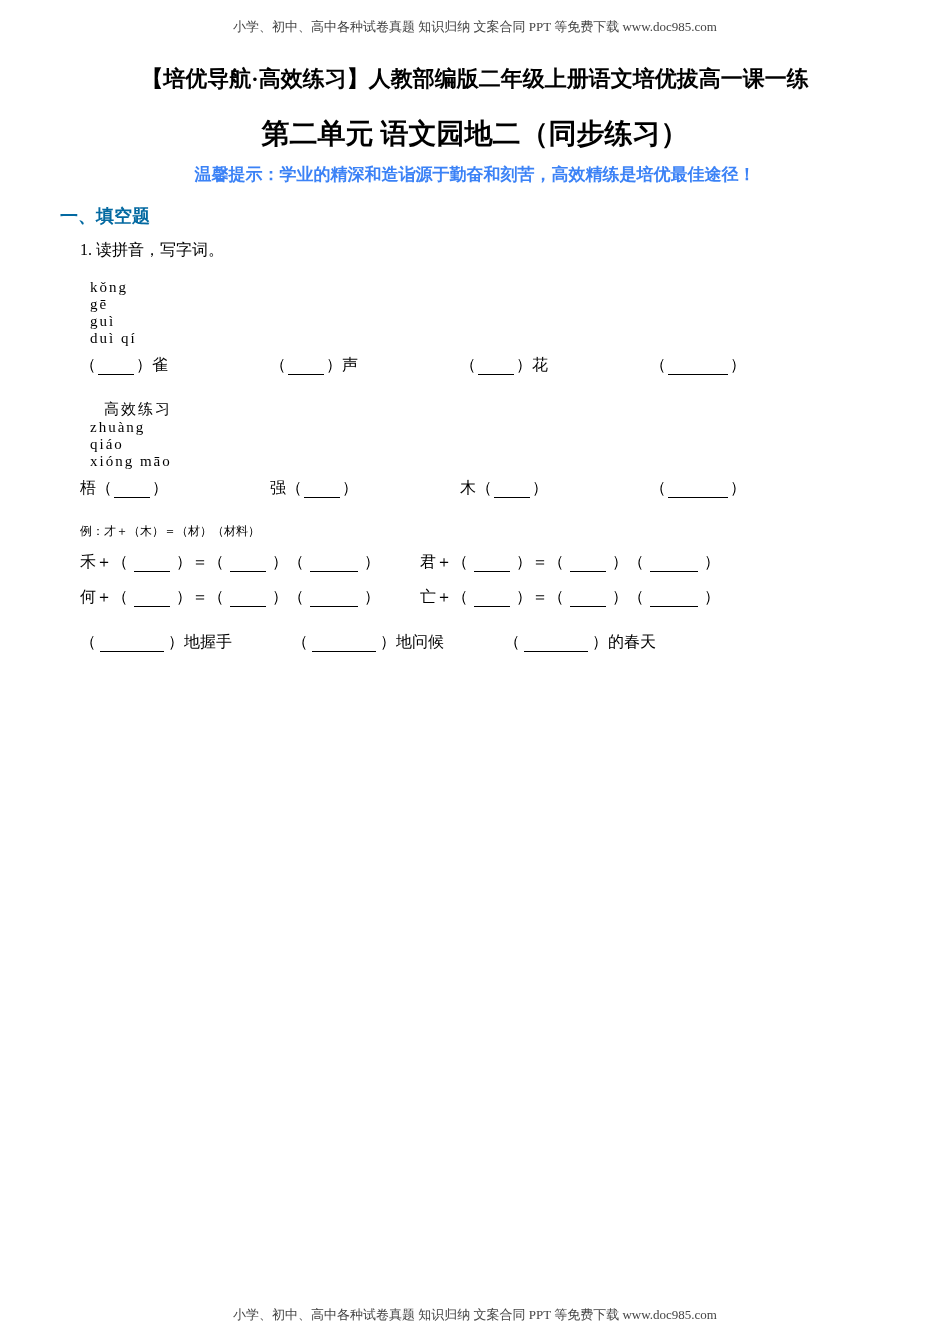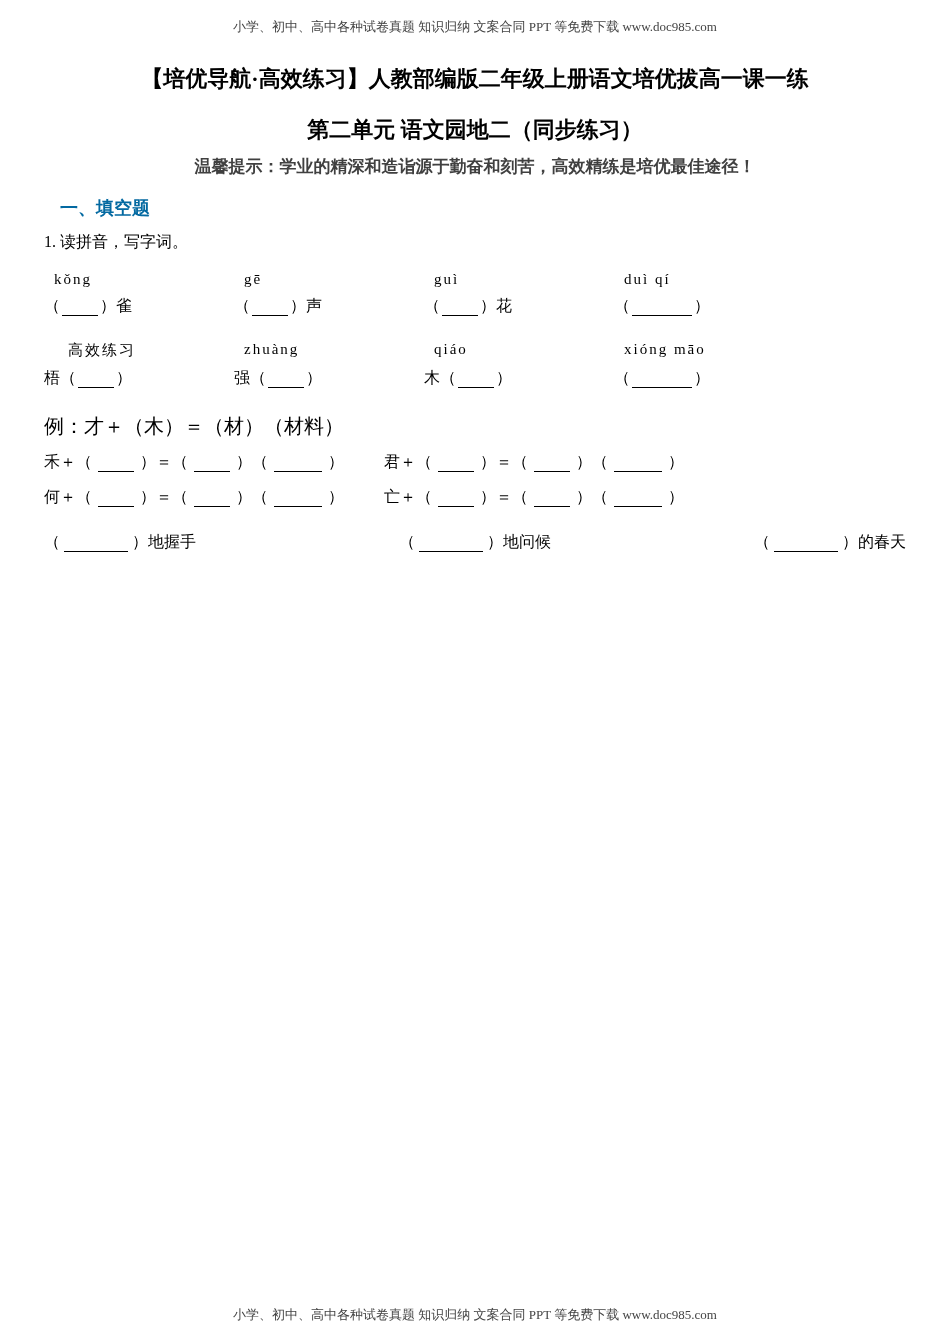--- a/index.html
+++ b/index.html
@@ -22,47 +22,47 @@
     .main-title {
       text-align: center;
       font-weight: bold;
       font-size: 22px;
       margin: 18px 60px 20px 60px;
       line-height: 1.5;
     }
     .sub-title {
       text-align: center;
       font-weight: bold;
-      font-size: 22px;
+      font-size: 28px;
       margin: 0 60px 10px 60px;
     }
     .warm-tip {
       text-align: center;
       font-size: 17px;
       font-weight: bold;
-      color: #404040;
+      color: #3b82f6;
       margin: 10px 60px 18px 60px;
     }
     .section-title {
       font-size: 18px;
       font-weight: bold;
       color: #0369a1;
       margin: 0 60px 12px 60px;
     }
     .content {
-      margin: 0 44px;
+      margin: 0 80px;
     }
     .question-title {
       font-size: 16px;
       margin-bottom: 18px;
       font-weight: normal;
     }
     .pinyin-row {
       display: flex;
-      flex-direction: row;
+      flex-direction: column;
       margin-bottom: 8px;
       gap: 0;
     }
     .pinyin-cell {
       width: 190px;
       text-align: left;
       font-size: 15px;
       padding-left: 10px;
     }
     .char-row {
@@ -89,31 +89,30 @@
     .blank-long {
       min-width: 60px;
     }
     .blank-medium {
       min-width: 48px;
     }
     .question-block {
       margin-bottom: 24px;
     }
     .example-row {
-      font-size: 20px;
+      font-size: 12px;
       margin-bottom: 12px;
     }
     .q4-row {
       display: flex;
       align-items: center;
       gap: 20px;
       margin-bottom: 8px;
       font-size: 16px;
       flex-wrap: wrap;
-      justify-content: space-between;
     }
     .q4-item {
       display: flex;
       align-items: center;
       gap: 2px;
     }
     .page-footer {
       text-align: center;
       font-size: 13px;
       color: #444;

